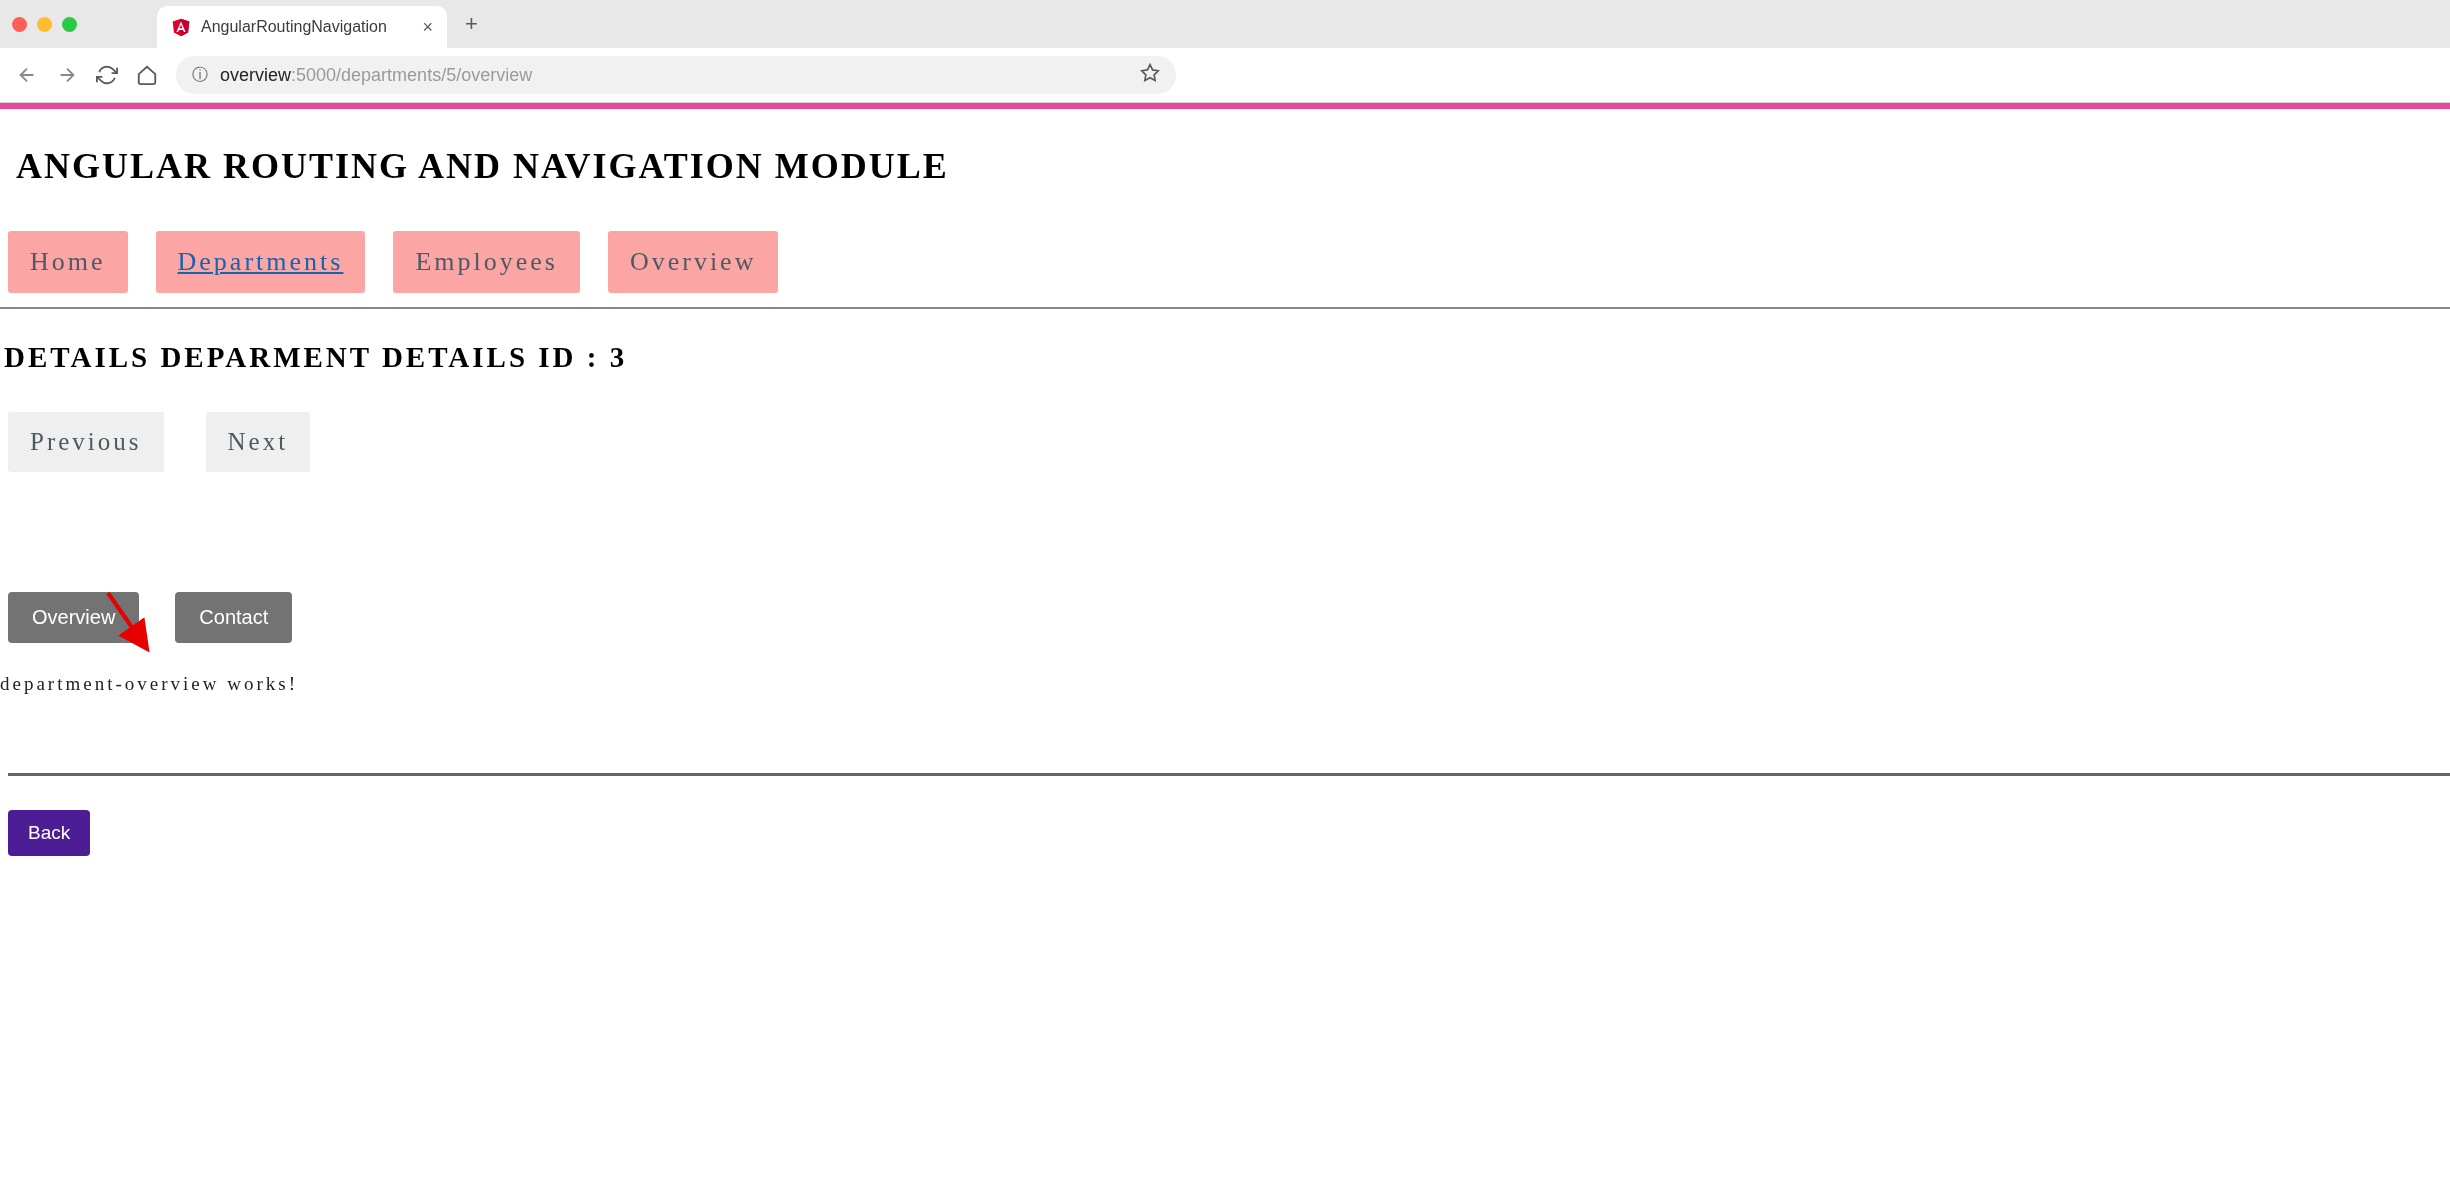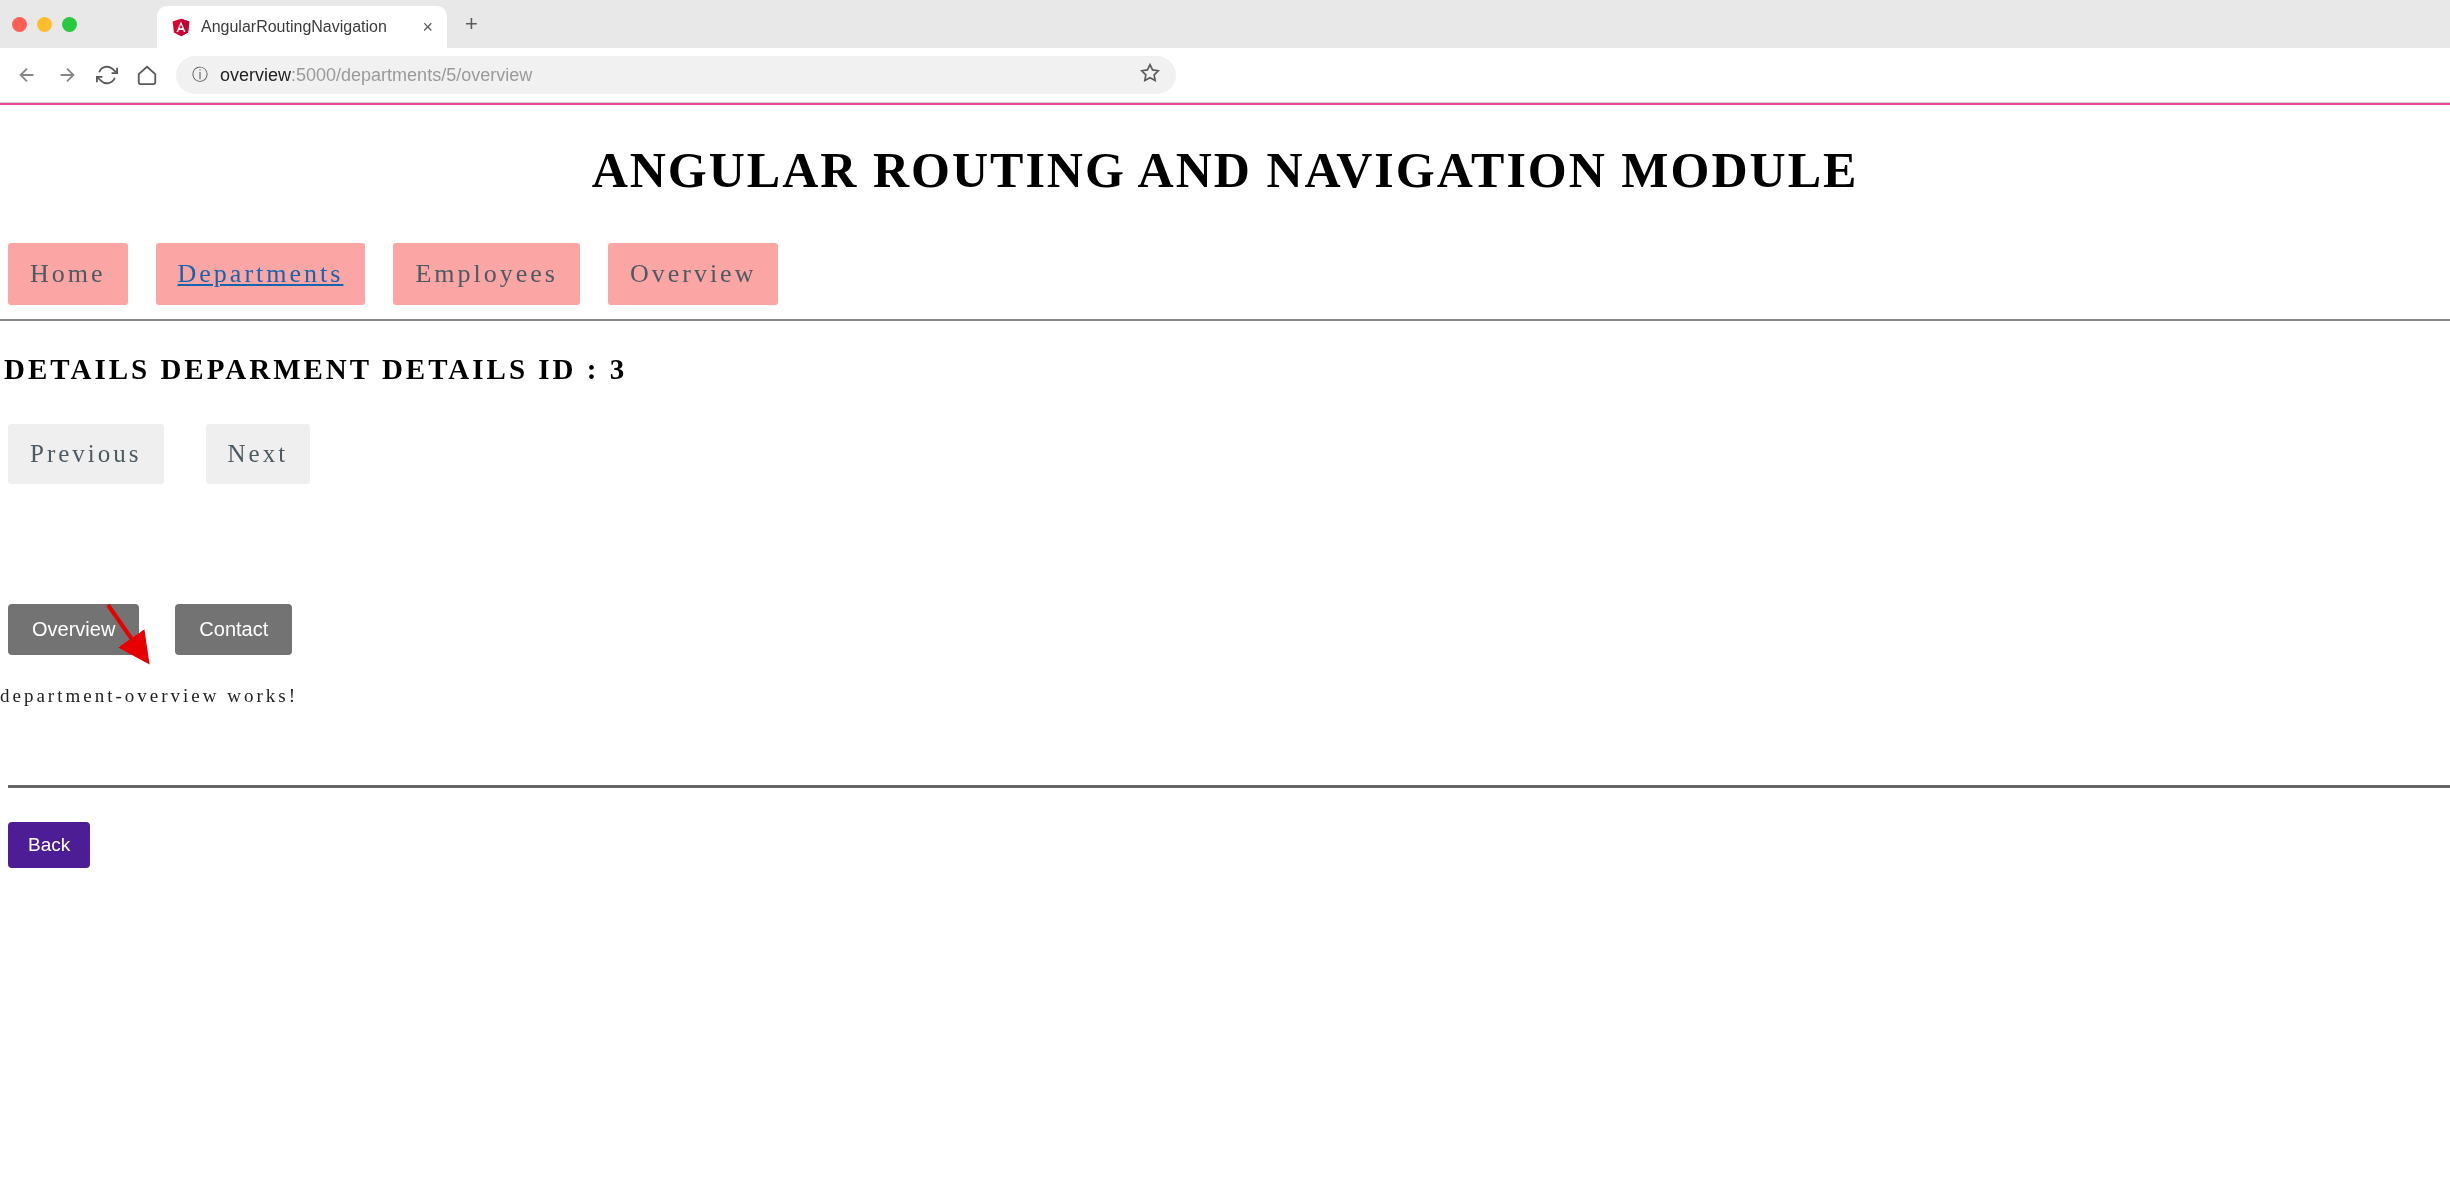--- a/index.html
+++ b/index.html
@@ -9,21 +9,21 @@
     }
     body {
       font-family: -apple-system, BlinkMacSystemFont, "Segoe UI", Arial, sans-serif;
       background: #fff;
       width: 2450px;
     }
     
     
     .browser-chrome {
       background: #e8e8e8;
-      border-bottom: 2px solid #ec4899;
+      border-bottom: 6px solid #ec4899;
     }
     .tab-bar {
       display: flex;
       align-items: center;
       height: 48px;
       padding-left: 12px;
     }
     .traffic-lights {
       display: flex;
       gap: 10px;
@@ -111,25 +111,24 @@
       margin-left: auto;
       color: #5a5a5a;
     }
     
     
     .page-content {
       padding: 0 0 40px 0;
     }
     .page-title {
       font-family: Georgia, "Times New Roman", serif;
-      font-size: 50px;
+      font-size: 36px;
       font-weight: bold;
-      text-align: center;
       letter-spacing: 2px;
-      margin: 36px 8px 44px;
+      margin: 36px 16px 44px;
       color: #000;
     }
     .nav-row {
       display: flex;
       gap: 28px;
       padding-left: 8px;
     }
     .nav-link {
       background: #fca5a5;
       padding: 16px 22px;

